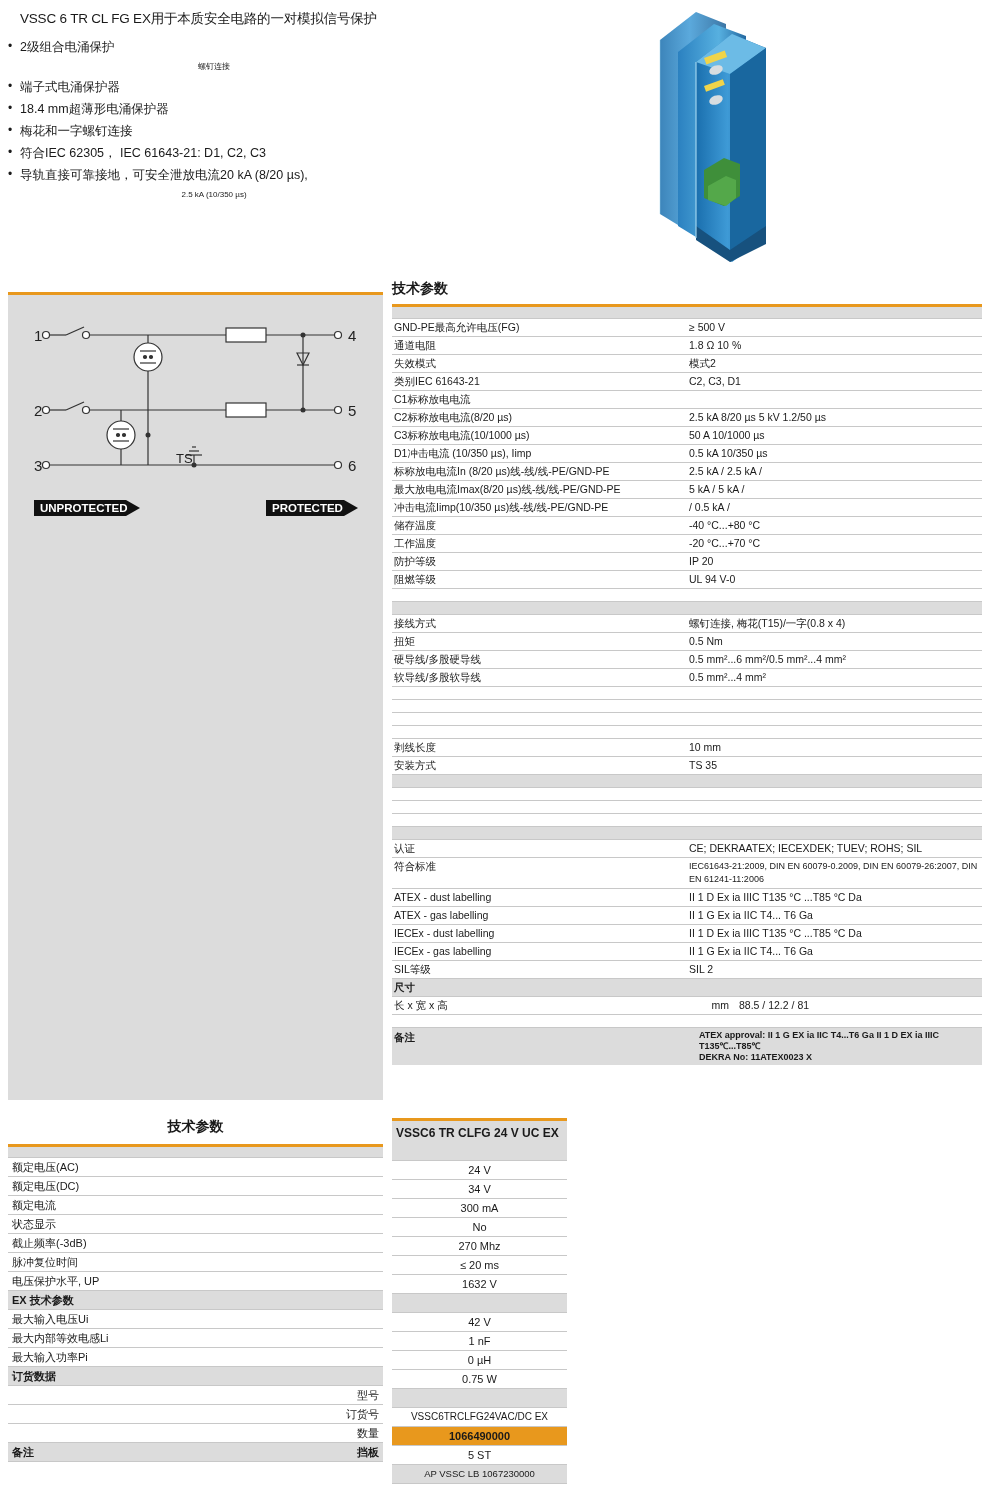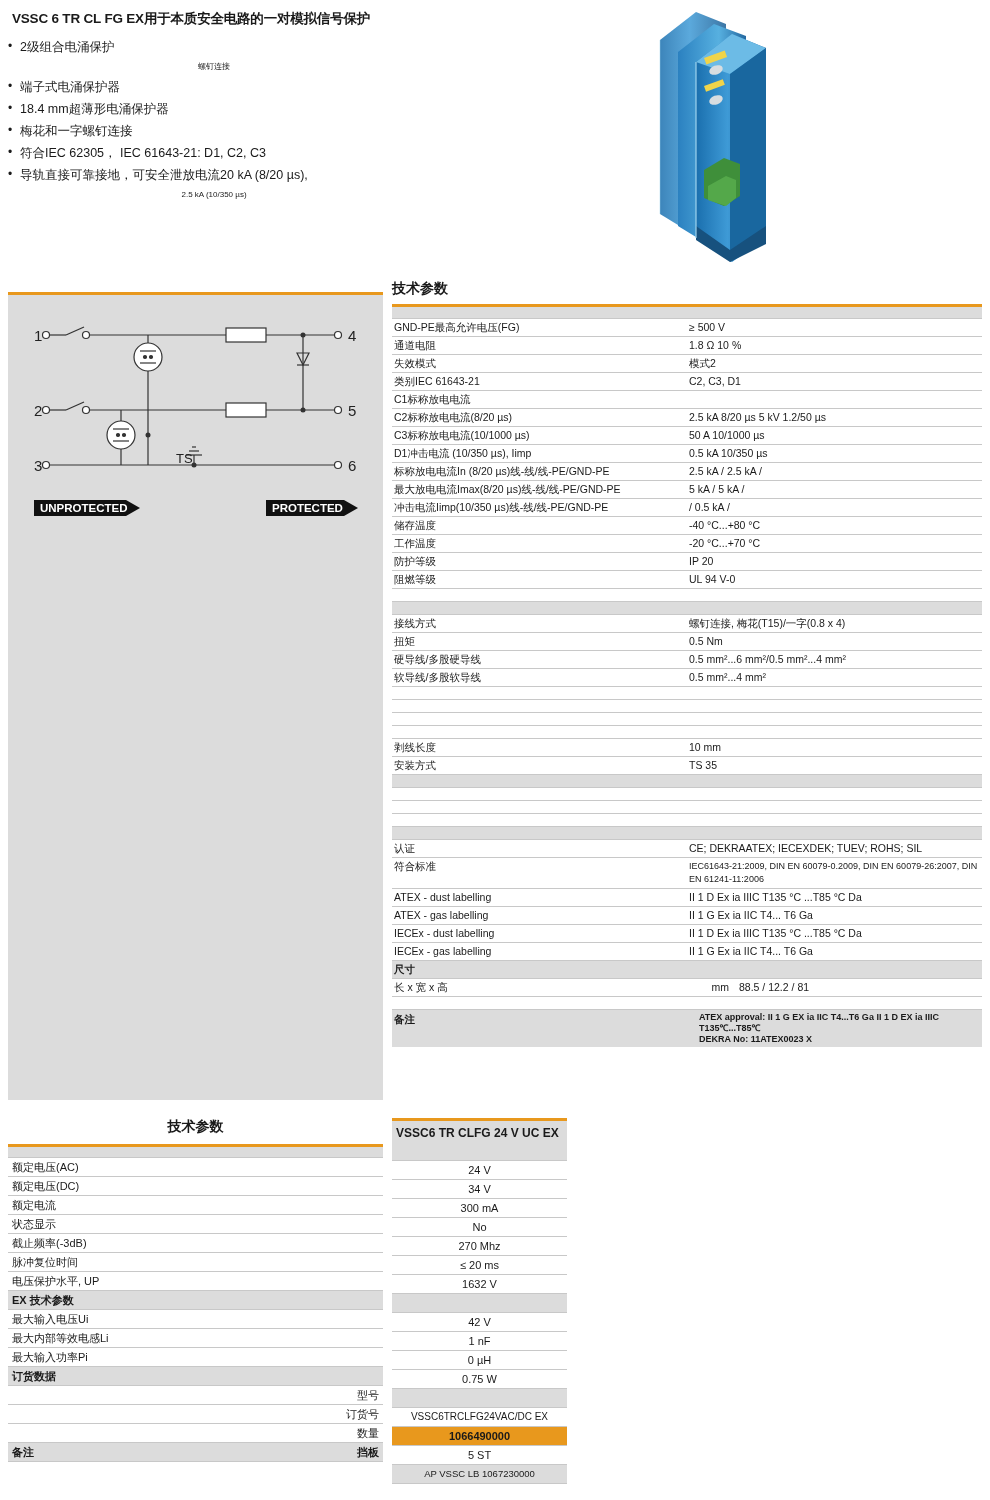--- a/index.html
+++ b/index.html
@@ -12,24 +12,24 @@
   .page {
     position: relative;
     width: 990px;
     height: 1500px;
     overflow: hidden;
   }
 
   
   .title {
     position: absolute;
-    left: 12px; top: 10px;
+    left: 20px; top: 10px;
     width: 560px;
     font-size: 13.5px;
-    font-weight: bold;
+    font-weight: normal;
     letter-spacing: -0.2px;
   }
   .bullets {
     position: absolute;
     left: 8px; top: 38px;
     width: 400px;
     font-size: 12.5px;
     line-height: 18px;
   }
   .bullets ul { margin: 0; padding: 0; list-style: none; }
@@ -457,20 +457,24 @@
             <td class="v">II 1 G Ex ia IIC T4... T6 Ga</td>
           </tr>
       <tr>
             <td class="k">IECEx - dust labelling</td>
             <td class="v">II 1 D Ex ia IIIC T135 °C ...T85 °C Da</td>
           </tr>
       <tr>
             <td class="k">IECEx - gas labelling</td>
             <td class="v">II 1 G Ex ia IIC T4... T6 Ga</td>
           </tr>
+      <tr>
+            <td class="k">SIL等级</td>
+            <td class="v">SIL 2</td>
+          </tr>
       <tr class="hdr">
             <td colspan="2">尺寸</td>
           </tr>
     </tbody>
       </table>
     <table class="spec" style="margin-top:0;">
       <tbody>
           <tr class="dim-row">
         <td style="width:305px;">长 x 宽 x 高</td>
         <td class="mm-col">mm</td>

